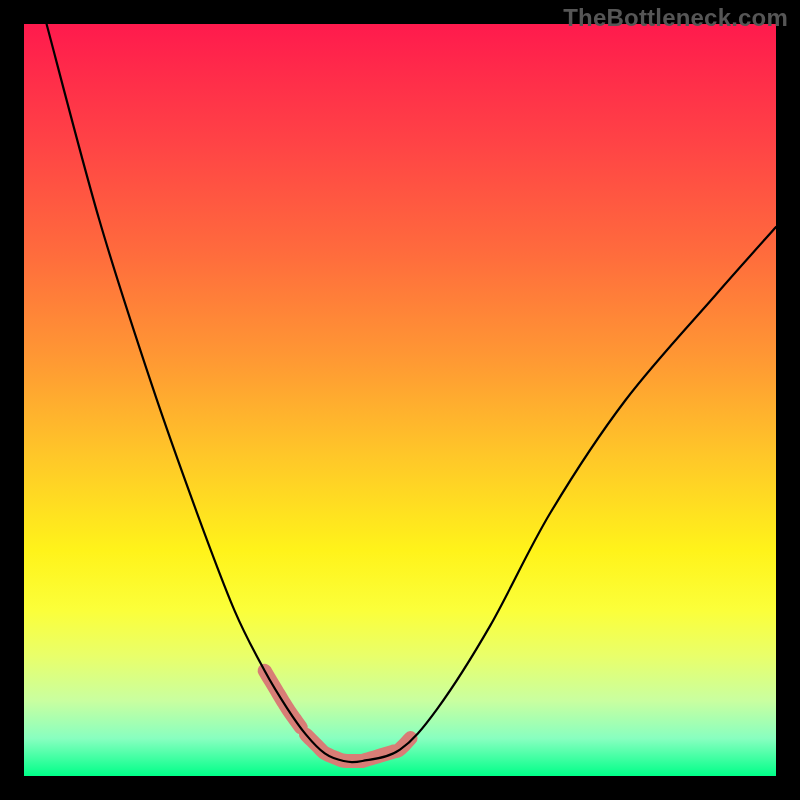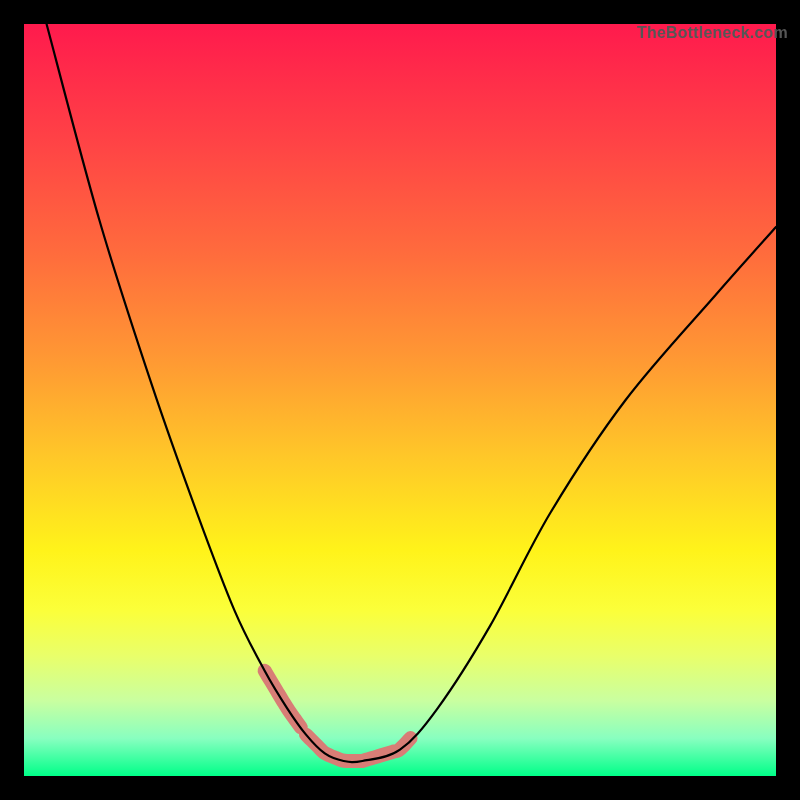--- a/index.html
+++ b/index.html
@@ -29,25 +29,24 @@
       #e9ff6a 84%,
       #c9ffa0 90%,
       #88ffc0 95%,
       #00ff88 100%);
   }
   .watermark {
     position: absolute;
     top: 4px;
     right: 12px;
     color: #565656;
-    font-size: 16px;
+    font-size: 24px;
     font-weight: 600;
     letter-spacing: 0.2px;
     user-select: none;
-    margin-top: 20px;
   }
   svg {
     position: absolute;
     left: 24px;
     top: 24px;
     width: 752px;
     height: 752px;
     overflow: visible;
   }
   .curve {

